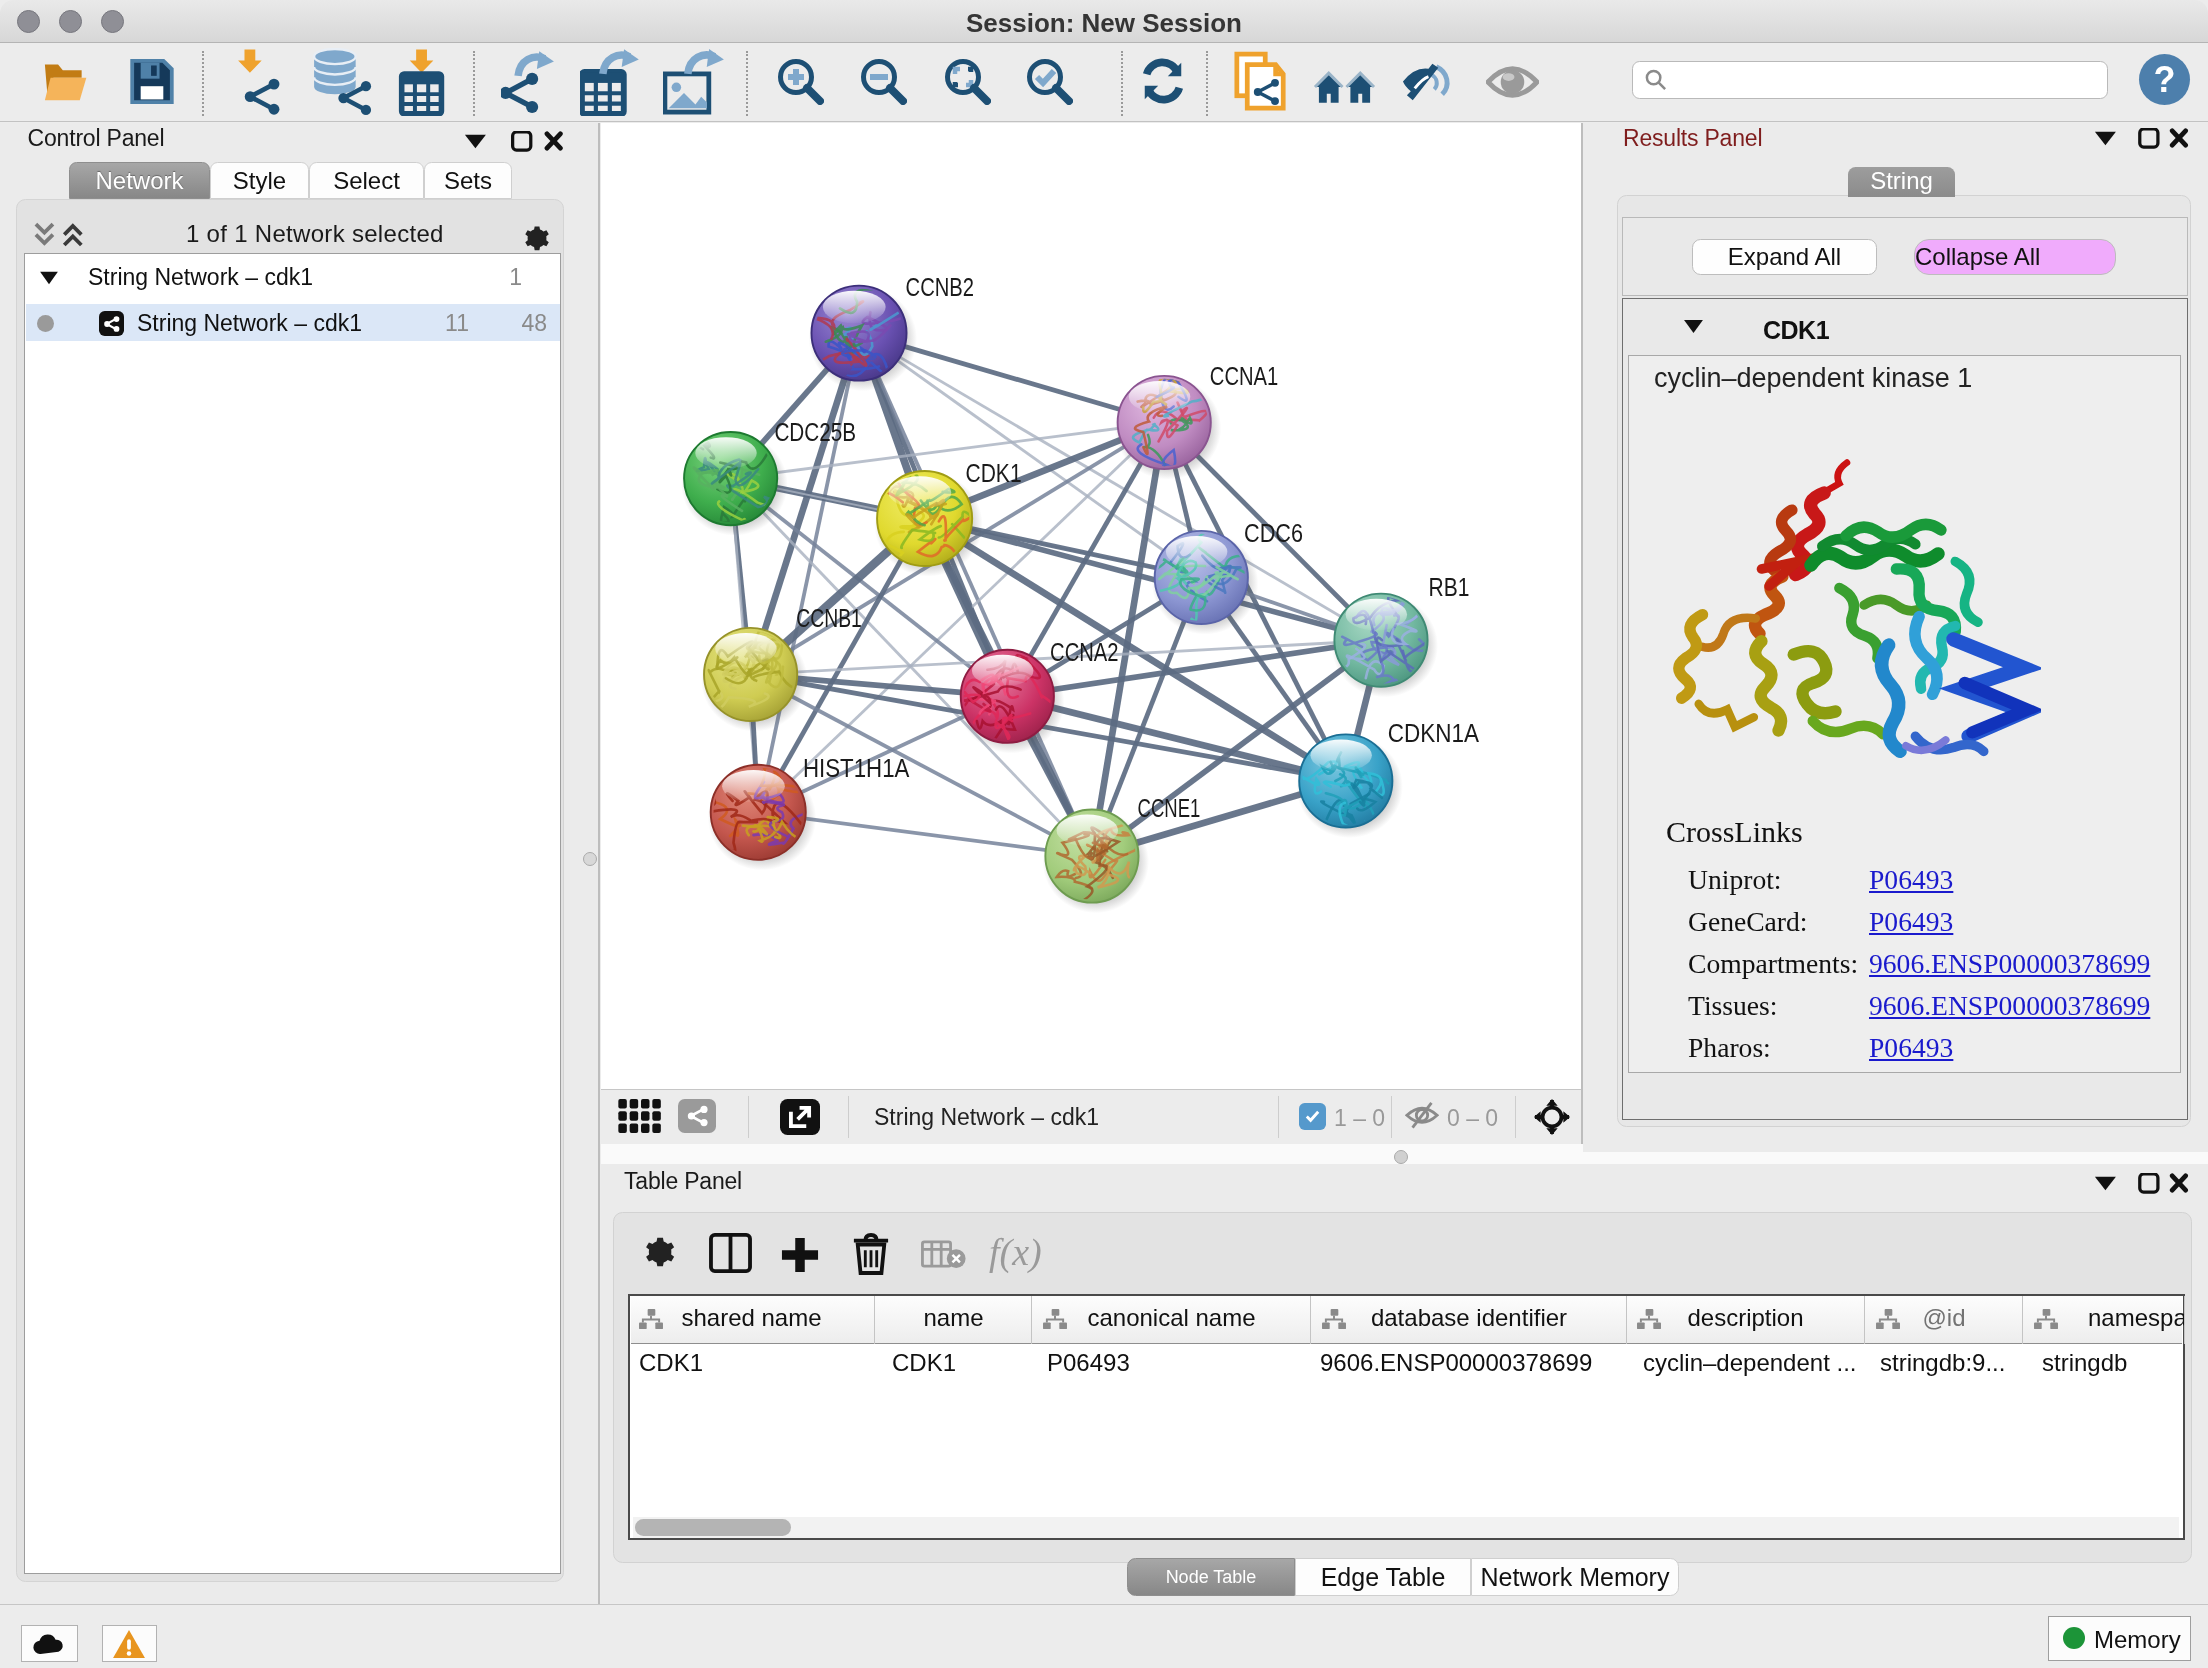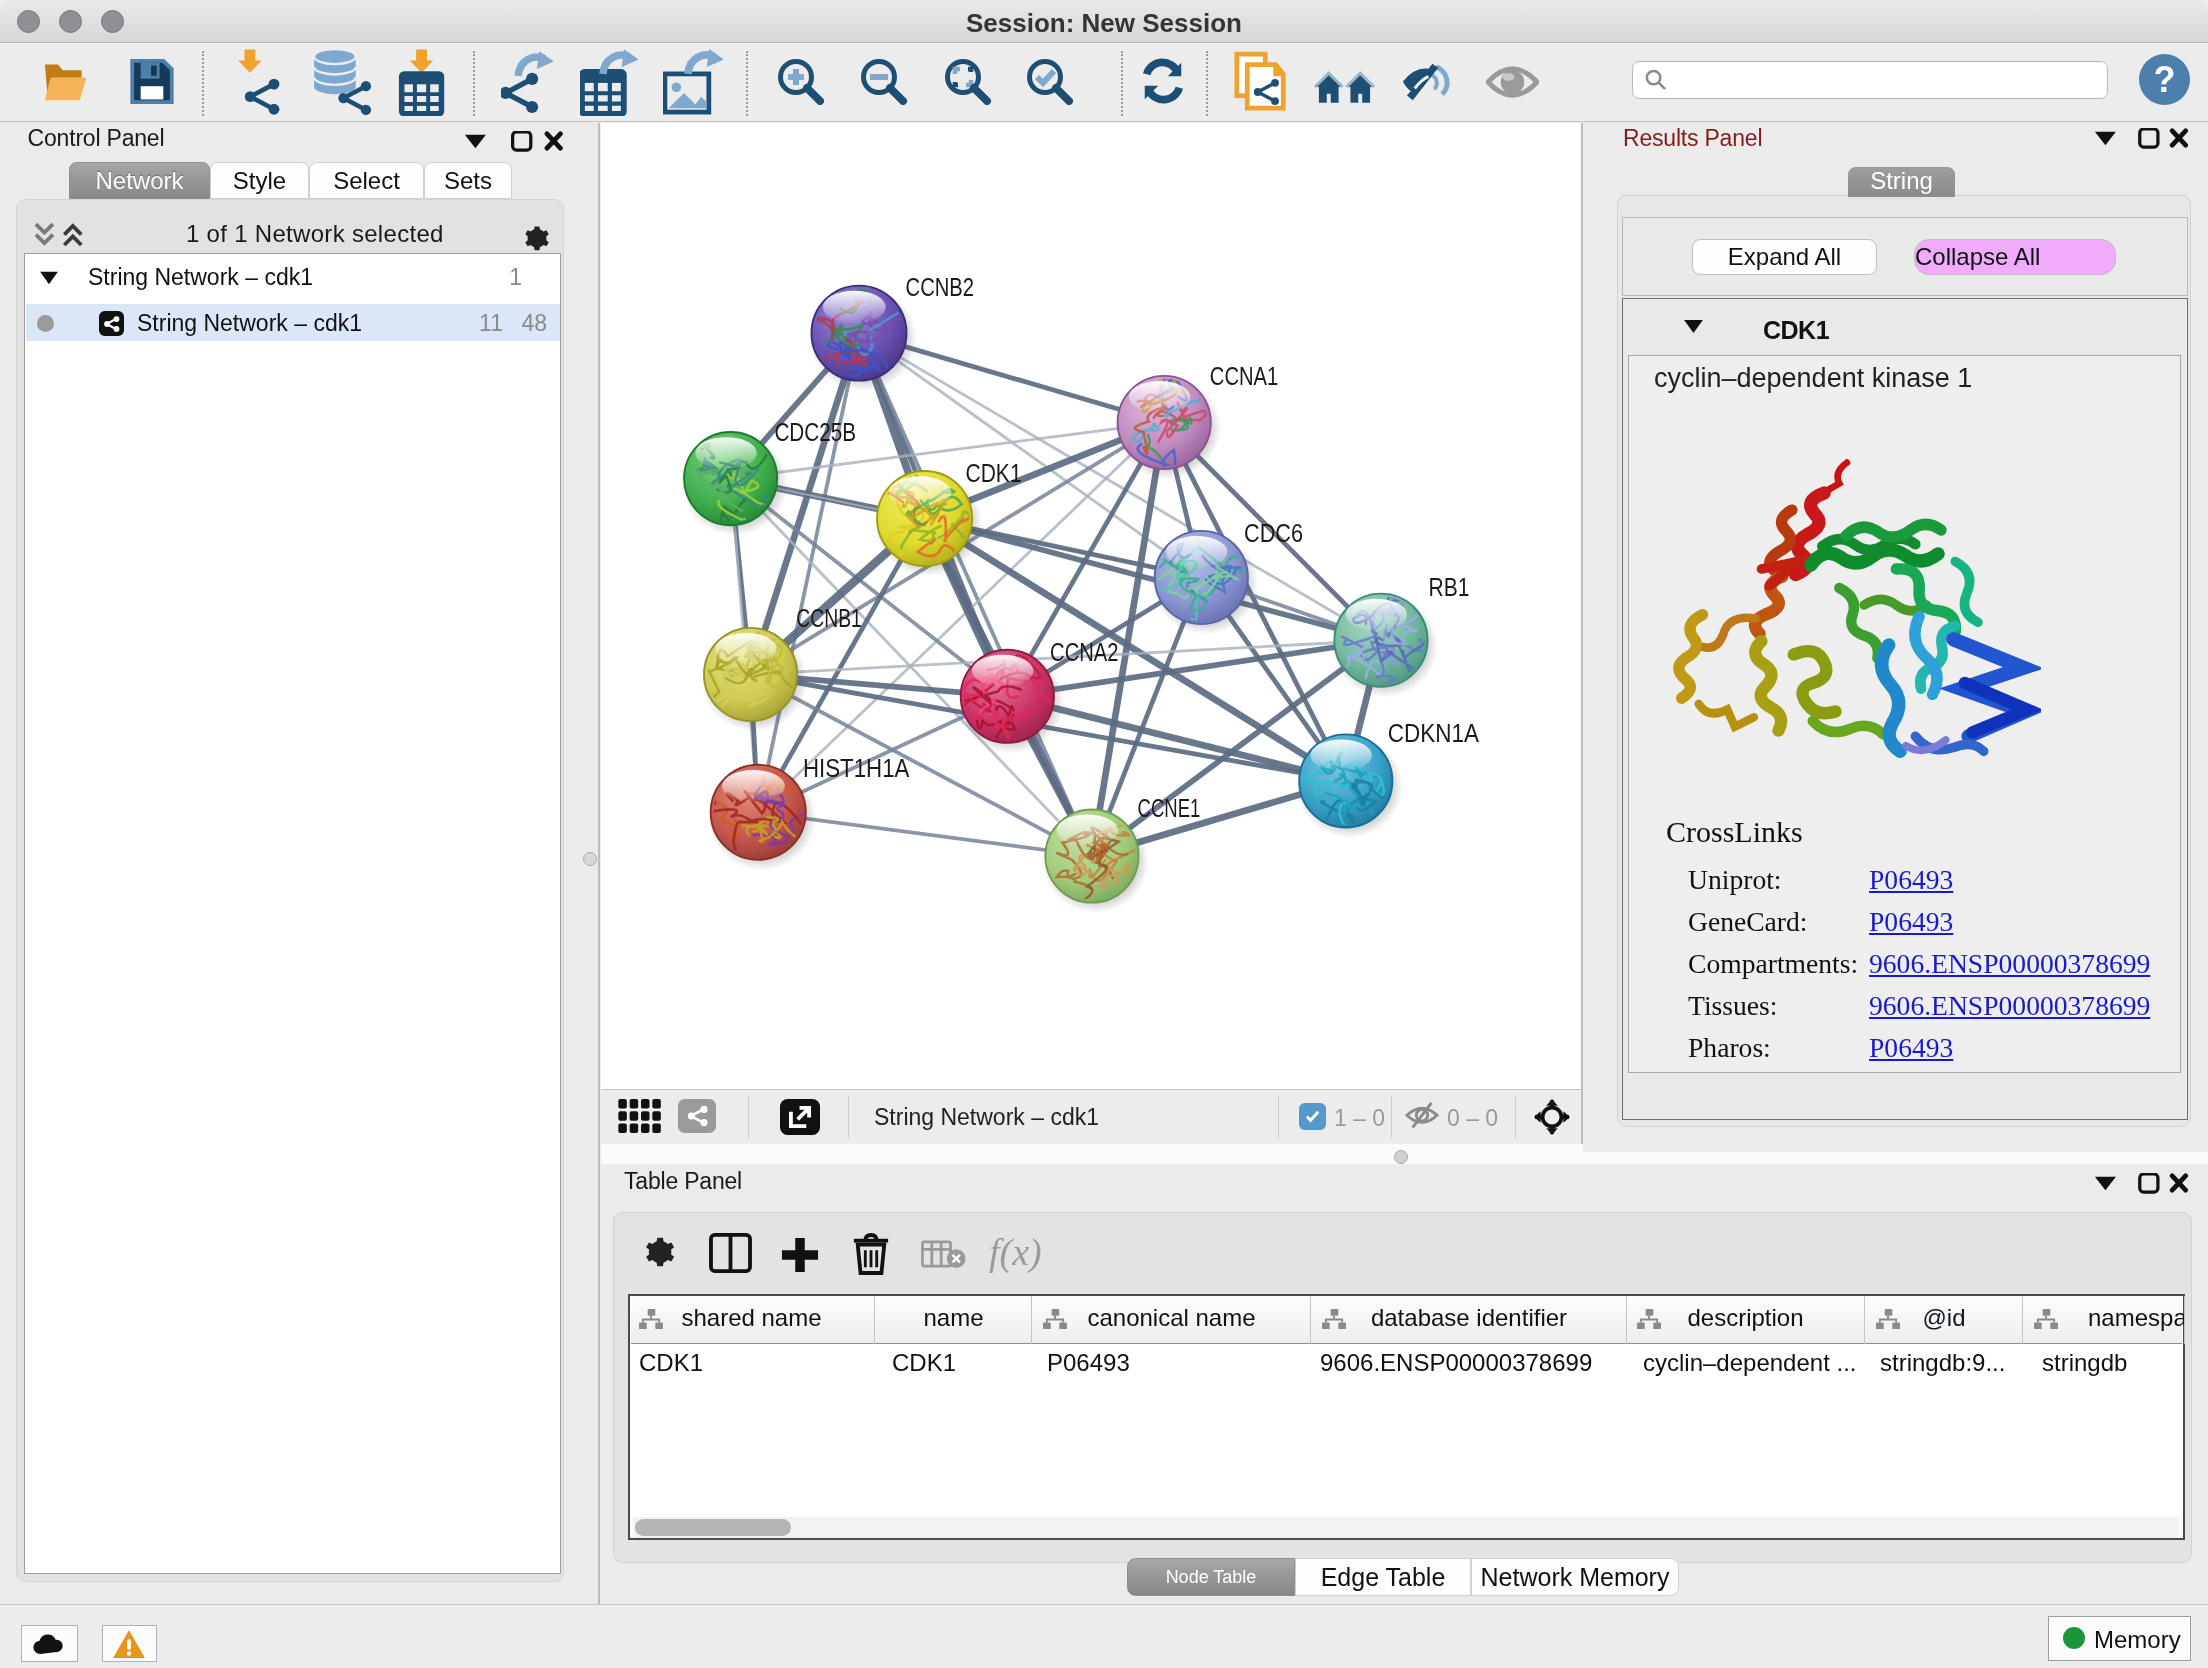--- a/index.html
+++ b/index.html
@@ -186,21 +186,21 @@
 <div class="abs" style="left:37px;top:315px;width:17px;height:17px;border-radius:50%;background:#9a9a9a"></div>
 <div class="abs" style="left:99px;top:311px;width:25px;height:25px;background:#111;border-radius:5.7px"></div>
 <svg class="abs" style="left:103px;top:315px" width="18" height="18" viewBox="0 0 20 20">
 <line x1="4" y1="10" x2="15" y2="4" stroke="#fff" stroke-width="2.4"></line>
     <line x1="4" y1="10" x2="15" y2="16" stroke="#fff" stroke-width="2.4"></line>
 <circle cx="4.5" cy="10" r="3.2" fill="#fff"></circle>
     <circle cx="15" cy="4.5" r="3.2" fill="#fff"></circle>
     <circle cx="15" cy="15.5" r="3.2" fill="#fff"></circle>
   </svg>
 <div class="abs" style="left:137px;top:310px;font-size:23px;color:#111">String Network – cdk1</div>
-<div class="abs" style="left:457px;top:310px;width:46px;font-size:23px;color:#8a8a8a;text-align:right">11</div>
+<div class="abs" style="left:423px;top:310px;width:46px;font-size:23px;color:#8a8a8a;text-align:right">11</div>
 <div class="abs" style="left:501px;top:310px;width:46px;font-size:23px;color:#8a8a8a;text-align:right">48</div>
 
 <div class="abs" style="left:601px;top:123px;width:980px;height:966px;background:#fff"></div>
 <svg class="abs" style="left:601px;top:123px" width="980" height="966" viewBox="632 129 1030 1016">
 <line x1="903" y1="350" x2="1224" y2="444" stroke="#5c6b82" stroke-width="5" stroke-opacity="0.92"></line>
 <line x1="903" y1="350" x2="768" y2="503" stroke="#5c6b82" stroke-width="6" stroke-opacity="0.92"></line>
 <line x1="903" y1="350" x2="972" y2="545" stroke="#5c6b82" stroke-width="8" stroke-opacity="0.92"></line>
 <line x1="903" y1="350" x2="1263" y2="607" stroke="#a7b0bf" stroke-width="3" stroke-opacity="0.8"></line>
 <line x1="903" y1="350" x2="1452" y2="673" stroke="#a7b0bf" stroke-width="3" stroke-opacity="0.8"></line>
 <line x1="903" y1="350" x2="789" y2="709" stroke="#5c6b82" stroke-width="7" stroke-opacity="0.92"></line>
@@ -742,21 +742,21 @@
       </svg></span>
     <div style="position:absolute;left:0;top:7.6px;width:239px;text-align:center;font-size:24px;color:#111">description</div>
   </div>
 <div class="abs" style="left:1865px;top:1296px;width:158px;height:48px;border-right:1.9px solid #c4c4c4;overflow:hidden">
     <span style="position:absolute;left:9.5px;top:12.4px"><svg width="26" height="23" viewBox="0 0 27 24">
         <rect x="10" y="1" width="8" height="7" rx="1" fill="#8a8a8a"></rect>
         <rect x="1" y="15" width="8" height="7" rx="1" fill="#8a8a8a"></rect>
         <rect x="18" y="15" width="8" height="7" rx="1" fill="#8a8a8a"></rect>
         <path d="M13.5 8 v4 M5 15 v-3 h17 v3 M13.5 12 v0" stroke="#8a8a8a" stroke-width="2" fill="none"></path>
       </svg></span>
-    <div style="position:absolute;left:0;top:7.6px;width:158px;text-align:center;font-size:24px;color:#0f172a">@id</div>
+    <div style="position:absolute;left:0;top:7.6px;width:158px;text-align:center;font-size:24px;color:#737373">@id</div>
   </div>
 <div class="abs" style="left:2023px;top:1296px;width:162px;height:48px;border-right:1.9px solid #c4c4c4;overflow:hidden">
     <span style="position:absolute;left:9.5px;top:12.4px"><svg width="26" height="23" viewBox="0 0 27 24">
         <rect x="10" y="1" width="8" height="7" rx="1" fill="#8a8a8a"></rect>
         <rect x="1" y="15" width="8" height="7" rx="1" fill="#8a8a8a"></rect>
         <rect x="18" y="15" width="8" height="7" rx="1" fill="#8a8a8a"></rect>
         <path d="M13.5 8 v4 M5 15 v-3 h17 v3 M13.5 12 v0" stroke="#8a8a8a" stroke-width="2" fill="none"></path>
       </svg></span>
     <div style="position:absolute;left:65px;top:7.6px;white-space:nowrap;font-size:24px;color:#111">namespace</div>
   </div>

